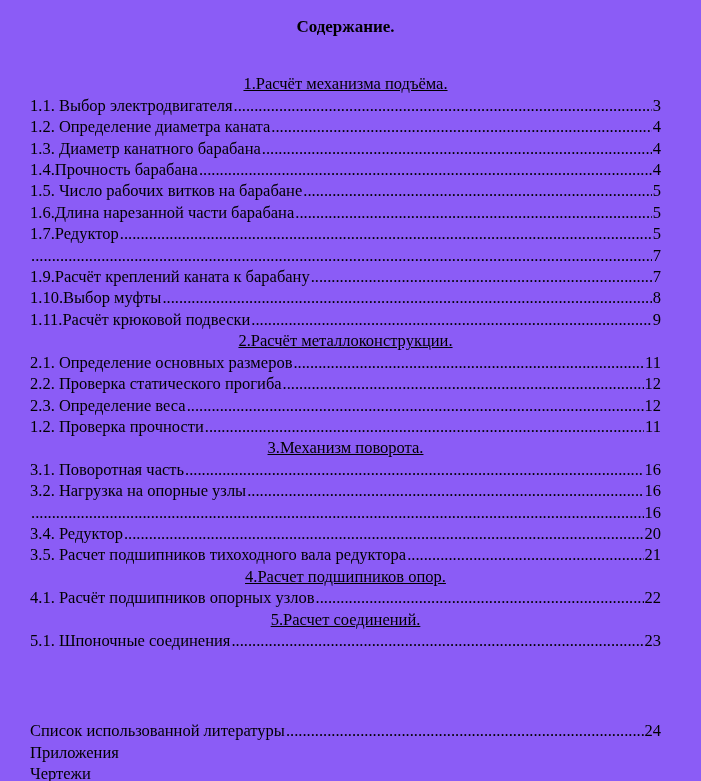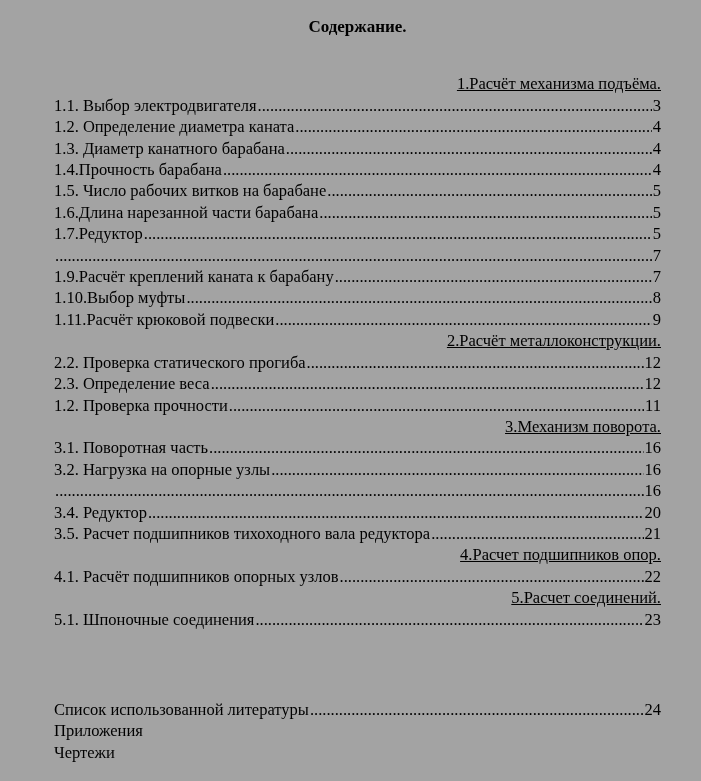--- a/index.html
+++ b/index.html
@@ -4,37 +4,37 @@
 <style>
   html, body {
     margin: 0;
     padding: 0;
     background: #ffffff;
   }
   .page {
     position: relative;
     width: 701px;
     height: 781px;
-    background: #a3a3a3;
+    background: #8b5cf6;
     color: #000000;
     font-family: "Liberation Serif", "DejaVu Serif", serif;
     font-size: 16.5px;
     line-height: 21.4px;
     box-sizing: border-box;
-    padding: 16px 40px 0 54px;
+    padding: 16px 40px 0 30px;
     overflow: hidden;
   }
   .doc-title {
     text-align: center;
     font-weight: bold;
     font-size: 17px;
     margin: 0 0 36px 0;
   }
   .section-heading {
-    text-align: right;
+    text-align: center;
   }
   .section-heading > span {
     text-decoration: underline;
   }
   .toc-row {
     display: flex;
     align-items: flex-end;
     width: 100%;
   }
   .toc-label {
@@ -116,20 +116,25 @@
         <span class="leader"></span>
         <span class="toc-page">8</span>
       </div>
       <div class="toc-row">
         <span class="toc-label">1.11.Расчёт крюковой подвески</span>
         <span class="leader"></span>
         <span class="toc-page">9</span>
       </div>
       <div class="section-heading"><span>2.Расчёт металлоконструкции.</span></div>
       <div class="toc-row">
+        <span class="toc-label">2.1. Определение основных размеров</span>
+        <span class="leader"></span>
+        <span class="toc-page">11</span>
+      </div>
+      <div class="toc-row">
         <span class="toc-label">2.2. Проверка статического прогиба</span>
         <span class="leader"></span>
         <span class="toc-page">12</span>
       </div>
       <div class="toc-row">
         <span class="toc-label">2.3. Определение веса</span>
         <span class="leader"></span>
         <span class="toc-page">12</span>
       </div>
       <div class="toc-row">

